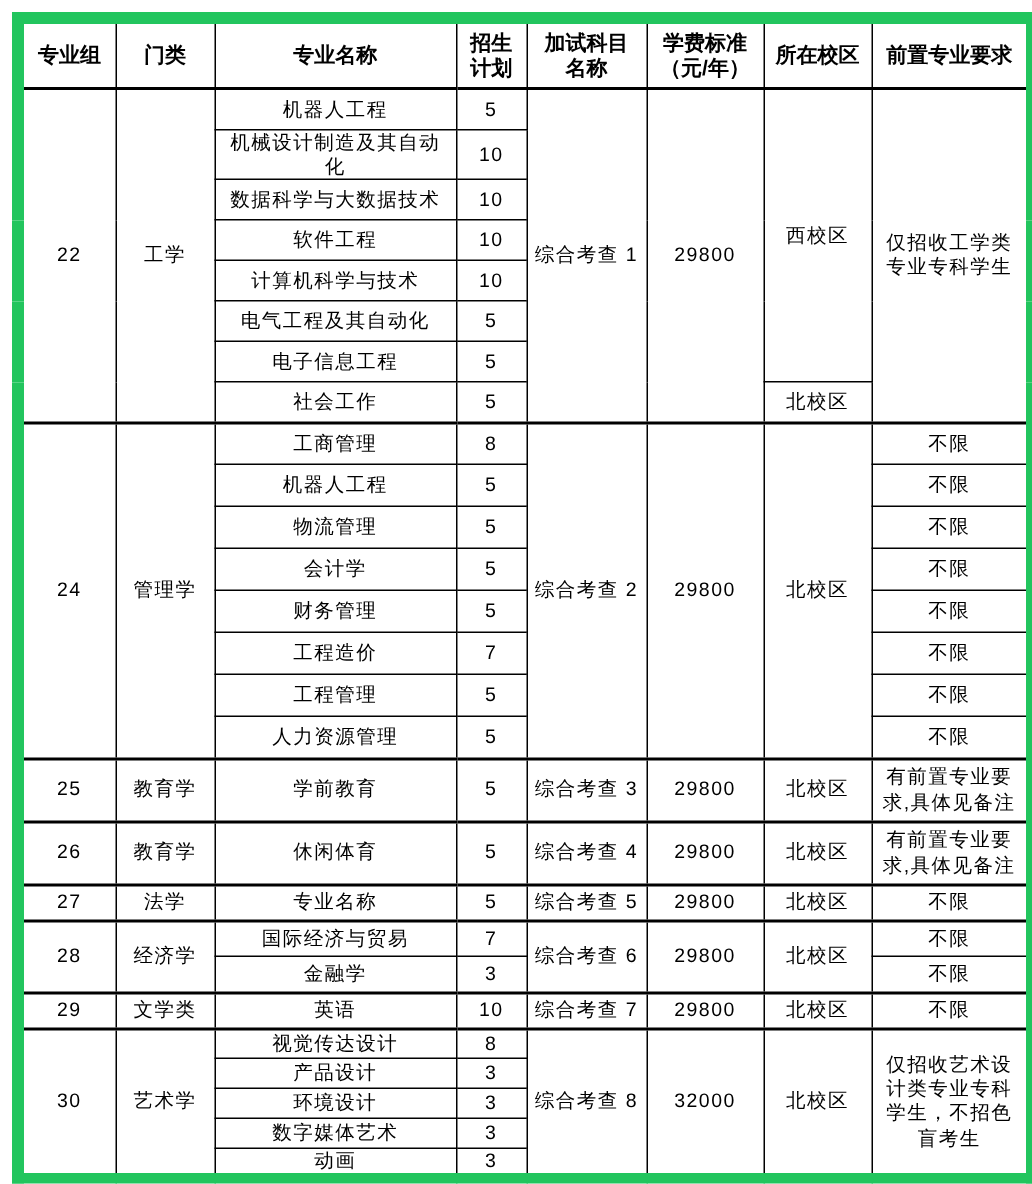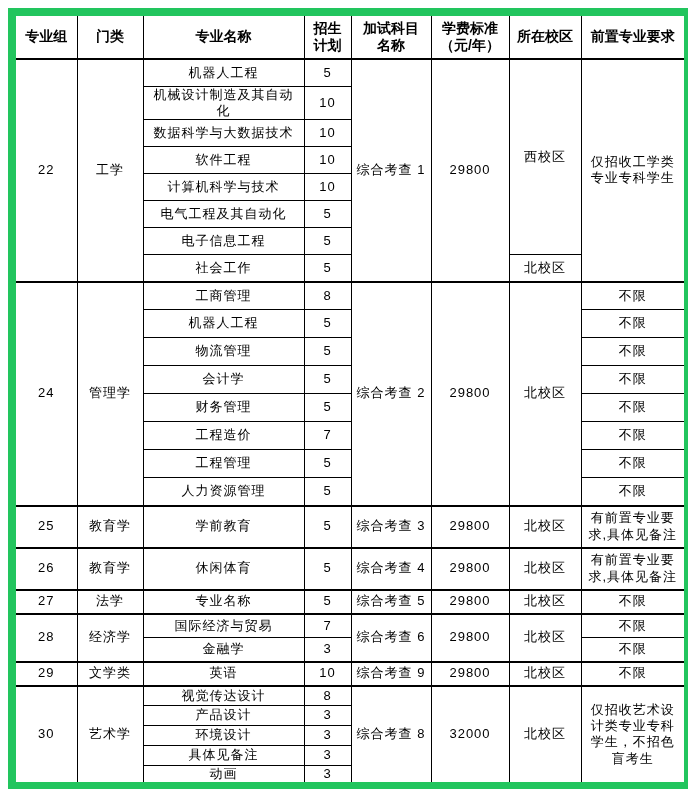--- a/index.html
+++ b/index.html
@@ -207,21 +207,21 @@
       <td>金融学</td>
       <td class="num">3</td>
       <td class="req">不限</td>
     </tr>
 
     <tr class="gs h24">
       <td class="num">29</td>
       <td>文学类</td>
       <td>英语</td>
       <td class="num">10</td>
-      <td>综合考查 9</td>
+      <td>综合考查 7</td>
       <td class="num">29800</td>
       <td>北校区</td>
       <td class="req">不限</td>
     </tr>
 
     <tr class="gs h20">
       <td class="num" rowspan="5">30</td>
       <td rowspan="5">艺术学</td>
       <td>视觉传达设计</td>
       <td class="num">8</td>
@@ -232,21 +232,21 @@
     </tr>
     <tr class="h20">
       <td>产品设计</td>
       <td class="num">3</td>
     </tr>
     <tr class="h20">
       <td>环境设计</td>
       <td class="num">3</td>
     </tr>
     <tr class="h20">
-      <td>具体见备注</td>
+      <td>数字媒体艺术</td>
       <td class="num">3</td>
     </tr>
     <tr class="h20">
       <td>动画</td>
       <td class="num">3</td>
     </tr>
   </tbody>
 </table>
 </div>
 

